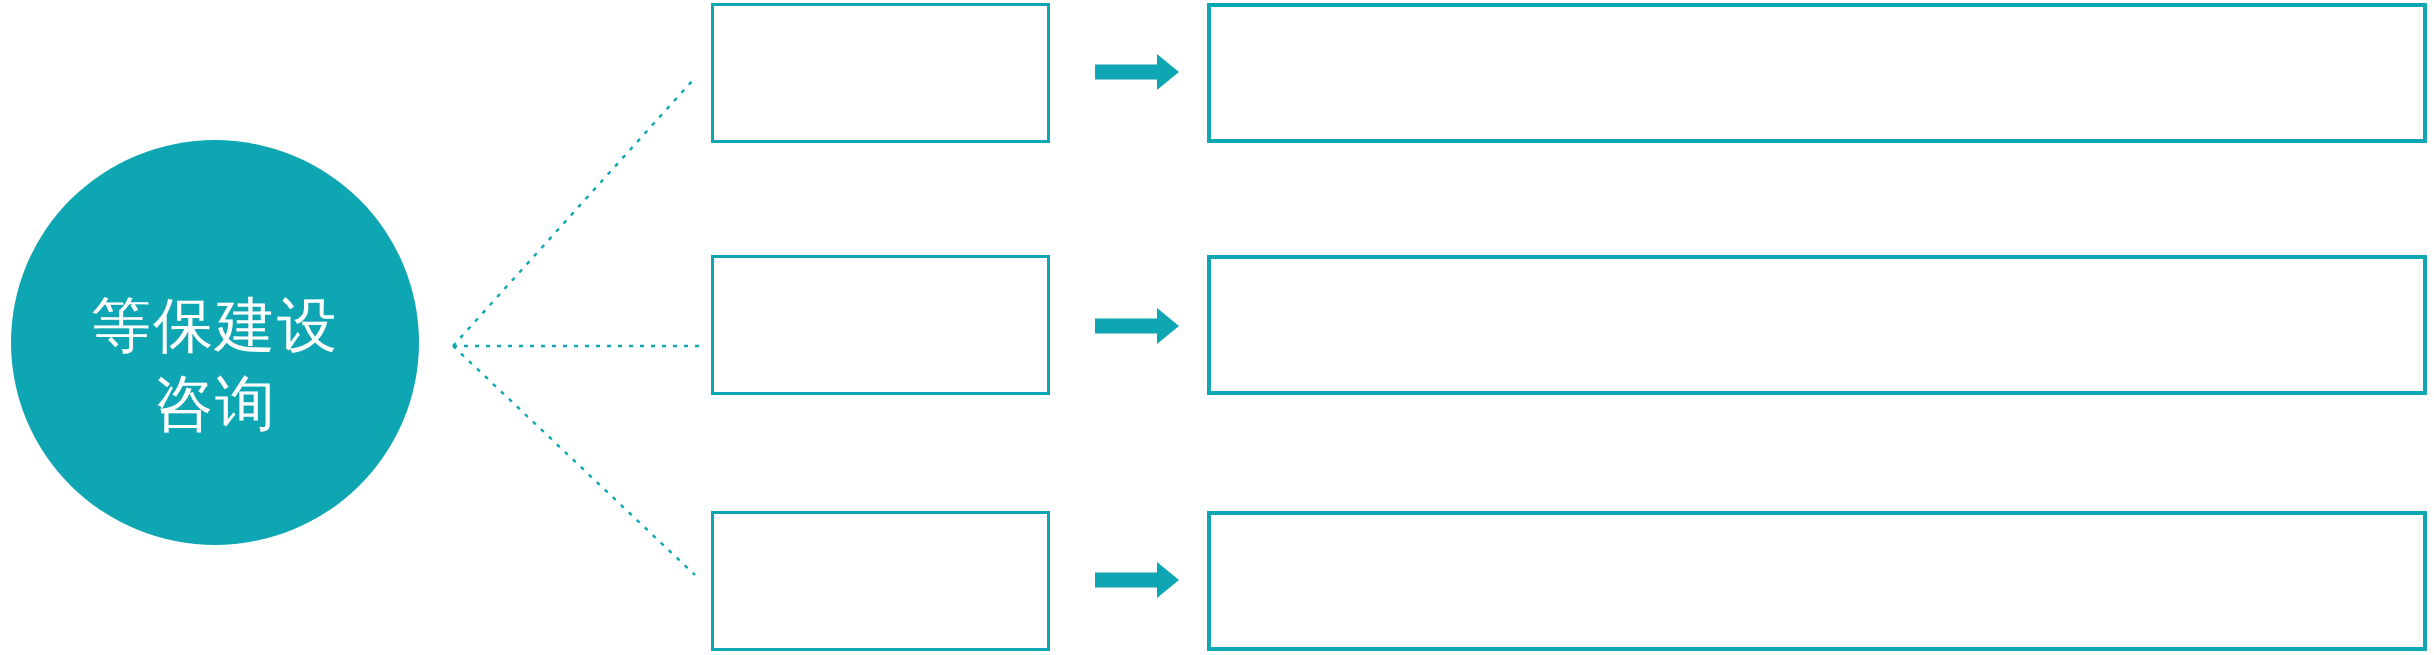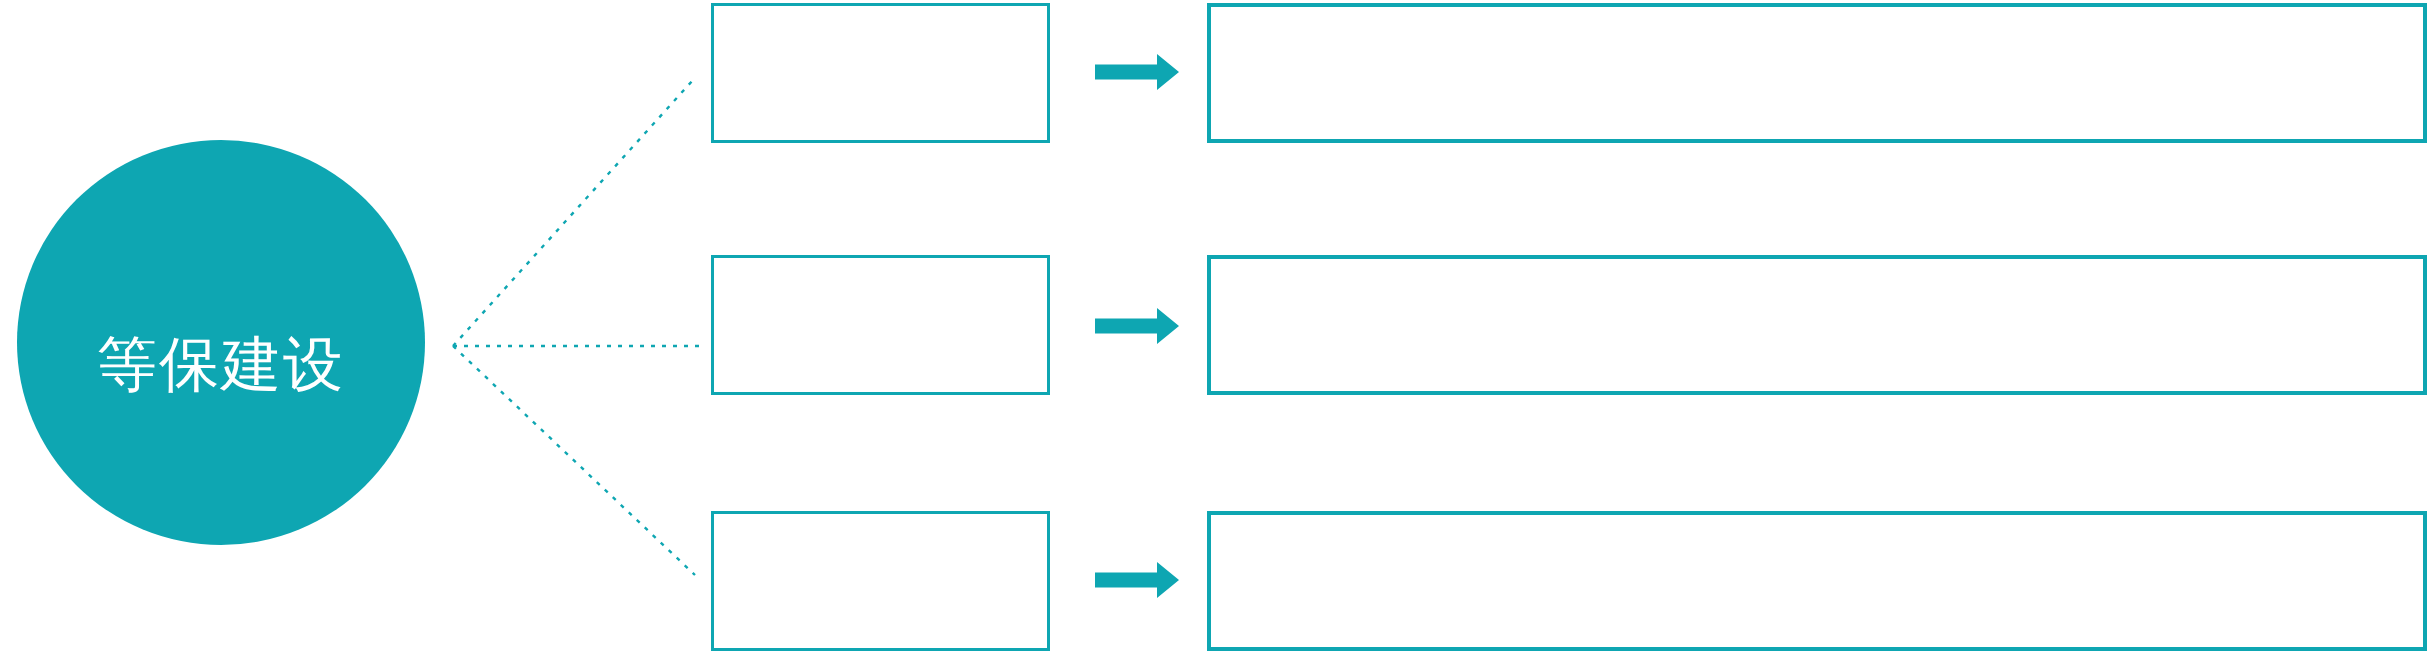--- a/index.html
+++ b/index.html
@@ -12,21 +12,21 @@
   .canvas {
     position: relative;
     width: 2434px;
     height: 655px;
     background: var(--bg);
     overflow: hidden;
     font-family: "DejaVu Sans", "Liberation Sans", sans-serif;
   }
   .topic-circle {
     position: absolute;
-    left: 17px;
+    left: 11px;
     top: 140px;
     width: 408px;
     height: 405px;
     border-radius: 50%;
     background: var(--accent);
     display: flex;
     flex-direction: column;
     align-items: center;
     justify-content: center;
     padding-top: 42px;
@@ -92,20 +92,21 @@
 <div class="canvas">
 
   <svg class="connector-svg" viewBox="0 0 2434 655" xmlns="http://www.w3.org/2000/svg" aria-hidden="true">
     <line class="connector" x1="453" y1="346" x2="693" y2="80"></line>
     <line class="connector" x1="453" y1="346" x2="702" y2="346"></line>
     <line class="connector" x1="453" y1="346" x2="695" y2="575"></line>
   </svg>
 
   <div class="topic-circle">
     <div class="topic-line">等保建设</div>
+    <div class="topic-line">咨询</div>
   </div>
 
   <div class="small-box row-top-1">
     <span></span>
   </div>
   <div class="arrow arrow-top-1">
     <svg viewBox="0 0 84 36" xmlns="http://www.w3.org/2000/svg" aria-hidden="true">
       <polygon points="0,10.5 62,10.5 62,0 84,18 62,36 62,25.5 0,25.5"></polygon>
     </svg>
   </div>

